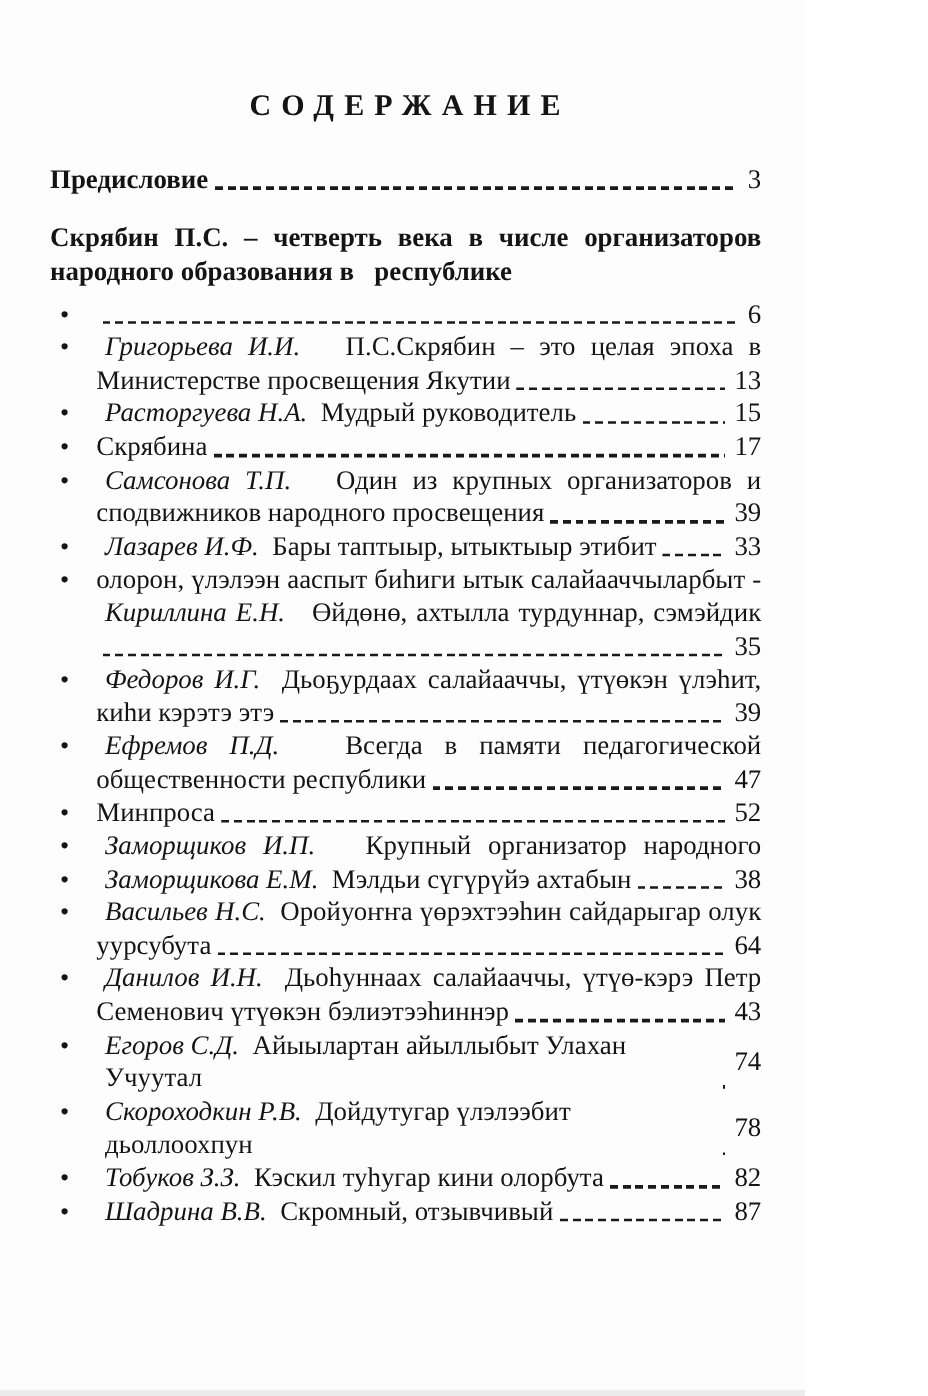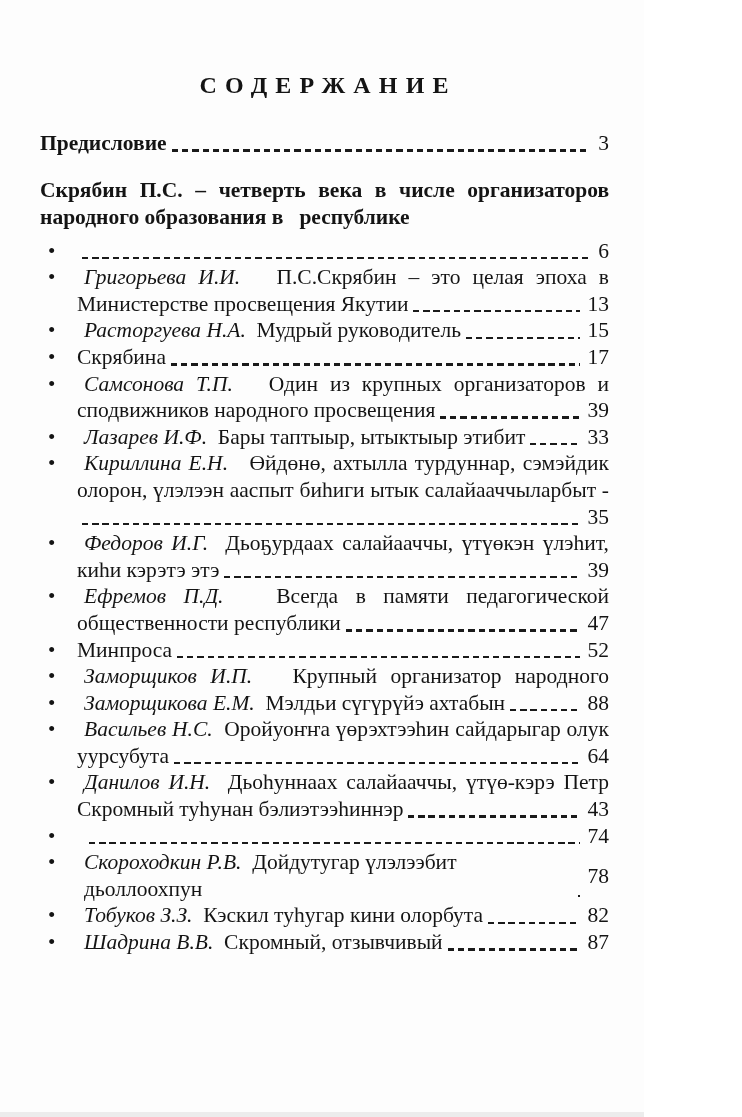--- a/index.html
+++ b/index.html
@@ -129,22 +129,22 @@
           <div class="line flexline first">
             <span class="txt"><i>Лазарев И.Ф.</i>&nbsp; Бары таптыыр, ытыктыыр этибит</span>
             <span class="leader"></span>
             <span class="pg">33</span>
           </div>
         </div>
       </div>
       <div class="entry">
         <span class="bullet">•</span>
         <div class="elines">
+          <div class="line just">олорон, үлэлээн ааспыт биһиги ытык салайааччыларбыт -</div>
           <div class="line just first"><i>Кириллина Е.Н.</i>&nbsp;&nbsp; Өйдөнө, ахтылла турдуннар, сэмэйдик</div>
-          <div class="line just">олорон, үлэлээн ааспыт биһиги ытык салайааччыларбыт -</div>
           <div class="line flexline">
             <span class="txt"></span>
             <span class="leader"></span>
             <span class="pg">35</span>
           </div>
         </div>
       </div>
       <div class="entry">
         <span class="bullet">•</span>
         <div class="elines">
@@ -182,50 +182,51 @@
         <div class="elines">
           <div class="line just first"><i>Заморщиков И.П.</i>&nbsp;&nbsp; Крупный организатор народного</div>
         </div>
       </div>
       <div class="entry">
         <span class="bullet">•</span>
         <div class="elines">
           <div class="line flexline first">
             <span class="txt"><i>Заморщикова Е.М.</i>&nbsp; Мэлдьи сүгүрүйэ ахтабын</span>
             <span class="leader"></span>
-            <span class="pg">88</span>
+            <span class="pg">38</span>
           </div>
         </div>
       </div>
       <div class="entry">
         <span class="bullet">•</span>
         <div class="elines">
           <div class="line just first"><i>Васильев Н.С.</i>&nbsp; Оройуоҥҥа үөрэхтээһин сайдарыгар олук</div>
           <div class="line flexline">
             <span class="txt">уурсубута</span>
             <span class="leader"></span>
             <span class="pg">64</span>
           </div>
         </div>
       </div>
       <div class="entry">
         <span class="bullet">•</span>
         <div class="elines">
           <div class="line just first"><i>Данилов И.Н.</i>&nbsp; Дьоһуннаах салайааччы, үтүө-кэрэ Петр</div>
           <div class="line flexline">
-            <span class="txt">Скромный туһунан бэлиэтээһиннэр</span>
+            <span class="txt">Семенович үтүөкэн бэлиэтээһиннэр</span>
             <span class="leader"></span>
             <span class="pg">43</span>
           </div>
         </div>
       </div>
       <div class="entry">
         <span class="bullet">•</span>
         <div class="elines">
           <div class="line flexline first">
+            <span class="txt"><i>Егоров С.Д.</i>&nbsp; Айыылартан айыллыбыт Улахан Учуутал</span>
             <span class="leader"></span>
             <span class="pg">74</span>
           </div>
         </div>
       </div>
       <div class="entry">
         <span class="bullet">•</span>
         <div class="elines">
           <div class="line flexline first">
             <span class="txt"><i>Скороходкин Р.В.</i>&nbsp; Дойдутугар үлэлээбит дьоллоохпун</span>

